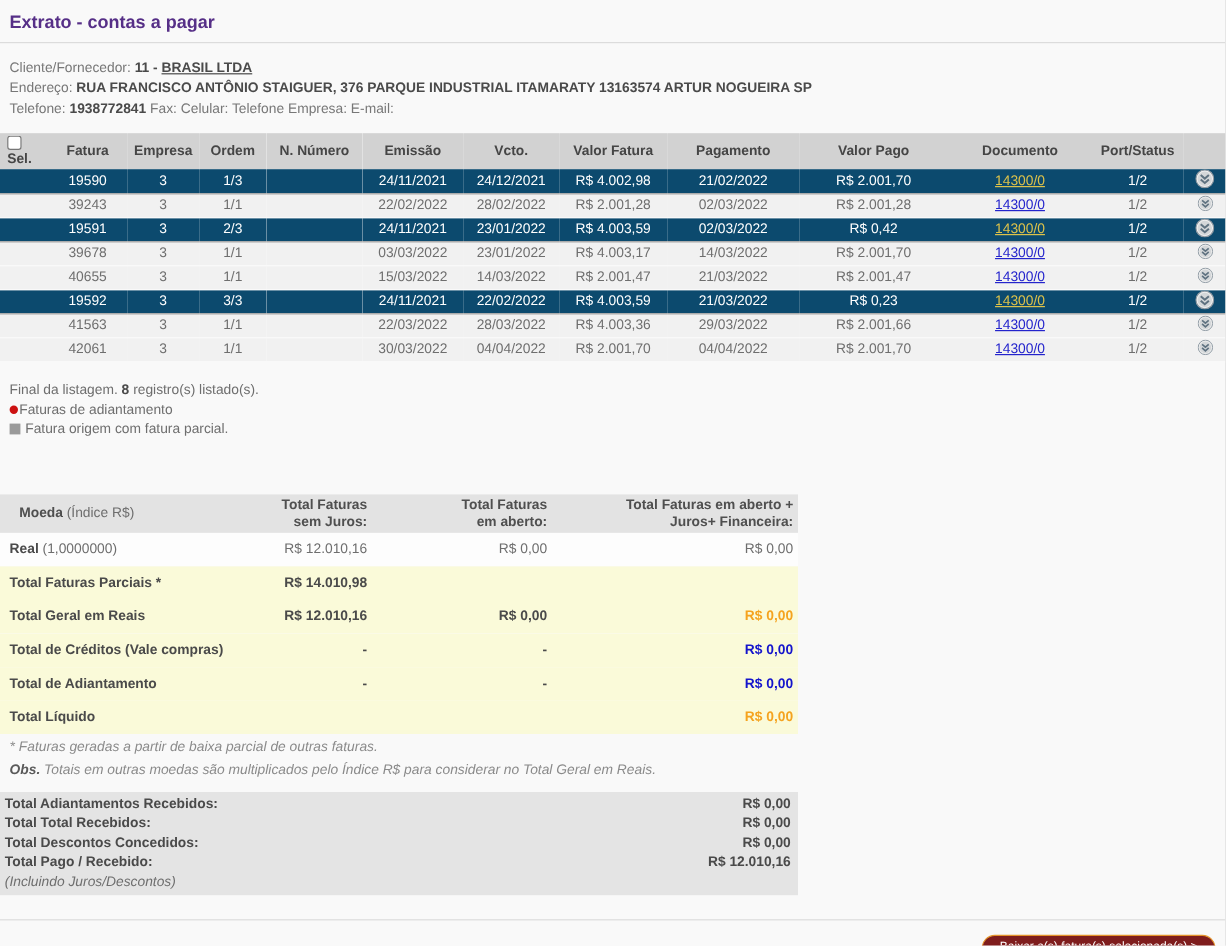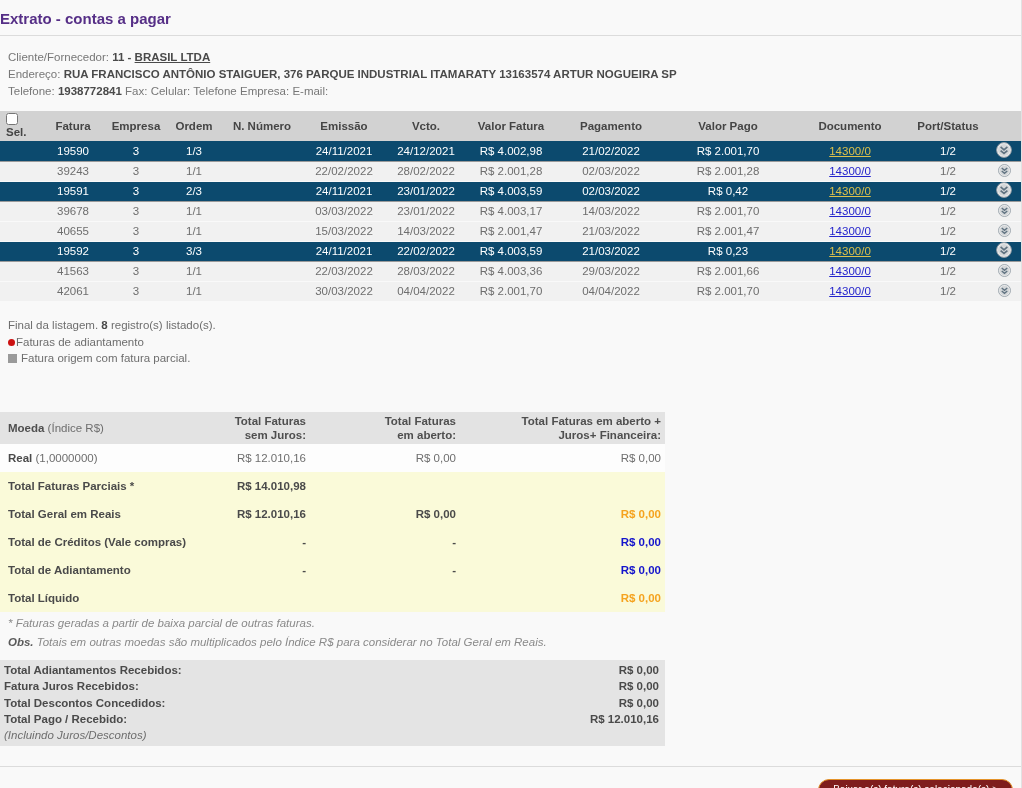--- a/index.html
+++ b/index.html
@@ -10,21 +10,21 @@
     color:#6e6e6e;
   }
   .page {
     width:1022px; height:788px;
     background:#f9f9f9;
     border-right:1px solid #e2e2e2;
     overflow:hidden;
     position:relative;
   }
   .page-title {
-    padding:10px 8px 8px 0;
+    padding:10px 8px 8px 8px;
     color:#562f87;
     font-size:15px;
     font-weight:bold;
   }
   .rule { height:1px; background:#dcdcdc; border:none; margin:0; }
   b, strong, .b { color:#4a4a4a; font-weight:bold; }
 
   
   .client-info { margin:13px 8px 0 8px; font-size:11.5px; line-height:17px; color:#777; }
   .client-info a.name-link { color:#4a4a4a; font-weight:bold; text-decoration:underline; }
@@ -58,21 +58,21 @@
   .legend-line { margin:0 8px; font-size:11.5px; line-height:16px; color:#6e6e6e; }
   .dot-red { display:inline-block; width:7px; height:7px; border-radius:50%; background:#cc1111; margin-right:1px; vertical-align:0; }
   .sq-gray { display:inline-block; width:9px; height:9px; background:#9a9a9a; margin-right:4px; vertical-align:-1px; }
 
   
   table.totals { width:665px; border-collapse:collapse; margin:46px 0 0 0; font-size:11.5px; table-layout:fixed; }
   table.totals thead th {
     background:#e3e3e3; color:#4f4f4f; font-weight:bold; text-align:right;
     padding:2px 4px 2px 2px; white-space:pre-line; line-height:14px; vertical-align:middle; height:31px;
   }
-  table.totals thead th.moeda { text-align:left; padding-left:8px; }
+  table.totals thead th.moeda { text-align:left; padding-left:16px; }
   table.totals thead th.moeda .sub { font-weight:normal; color:#6e6e6e; }
   table.totals td { height:28px; padding:0 4px 0 2px; text-align:right; white-space:nowrap; overflow:hidden; }
   table.totals td.lbl { text-align:left; padding-left:8px; font-weight:bold; color:#4a4a4a; }
   table.totals tr.row-real { background:#fdfdfd; }
   table.totals tr.row-real td { color:#6e6e6e; font-weight:normal; }
   table.totals tr.row-real td.lbl { font-weight:normal; }
   table.totals tr.row-real td.lbl .nm { font-weight:bold; color:#4a4a4a; }
   table.totals tr.row-yellow { background:#fafad9; }
   table.totals tr.row-yellow td { font-weight:bold; color:#4a4a4a; }
   td.val-orange { color:#f5a31f !important; }
@@ -402,21 +402,21 @@
   <div class="totals-note">
     <span class="obs">Obs.</span><span> Totais em outras moedas são multiplicados pelo Índice R$ para considerar no Total Geral em Reais.</span>
   </div>
 
   <div class="summary-box">
       <div class="summary-row">
         <span class="s-label">Total Adiantamentos Recebidos:</span>
         <span class="s-value">R$ 0,00</span>
       </div>
       <div class="summary-row">
-        <span class="s-label">Fatura Juros Recebidos:</span>
+        <span class="s-label">Total Total Recebidos:</span>
         <span class="s-value">R$ 0,00</span>
       </div>
       <div class="summary-row">
         <span class="s-label">Total Descontos Concedidos:</span>
         <span class="s-value">R$ 0,00</span>
       </div>
       <div class="summary-row">
         <span class="s-label">Total Pago / Recebido:</span>
         <span class="s-value">R$ 12.010,16</span>
       </div>

